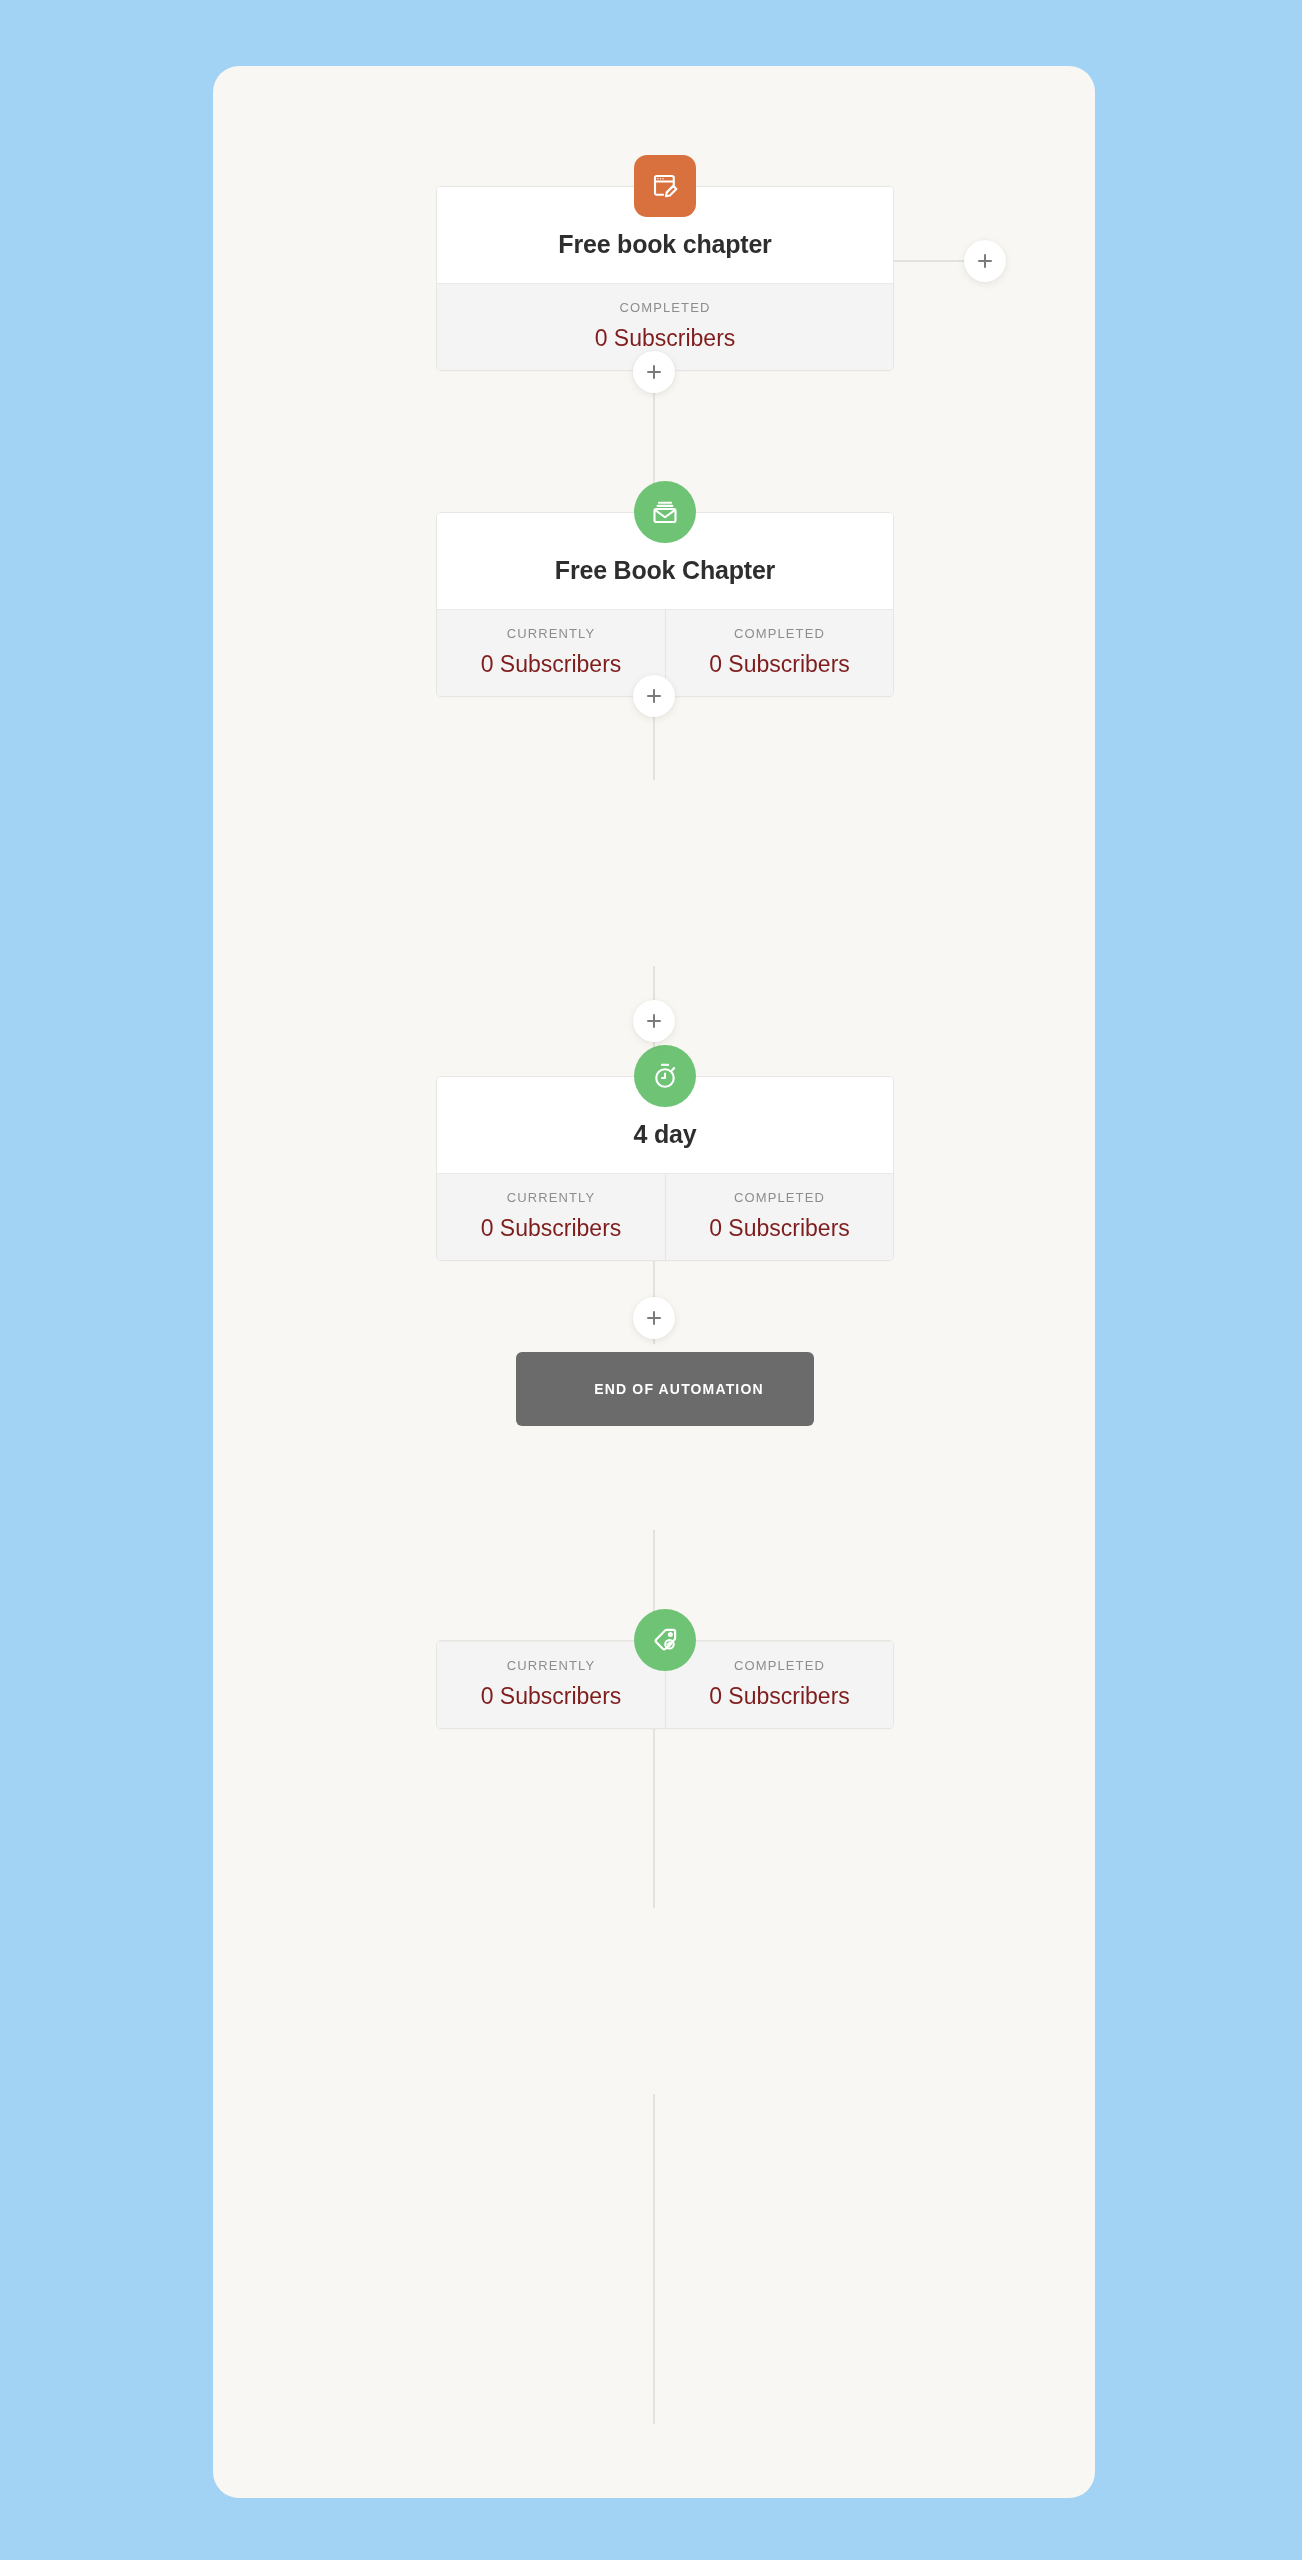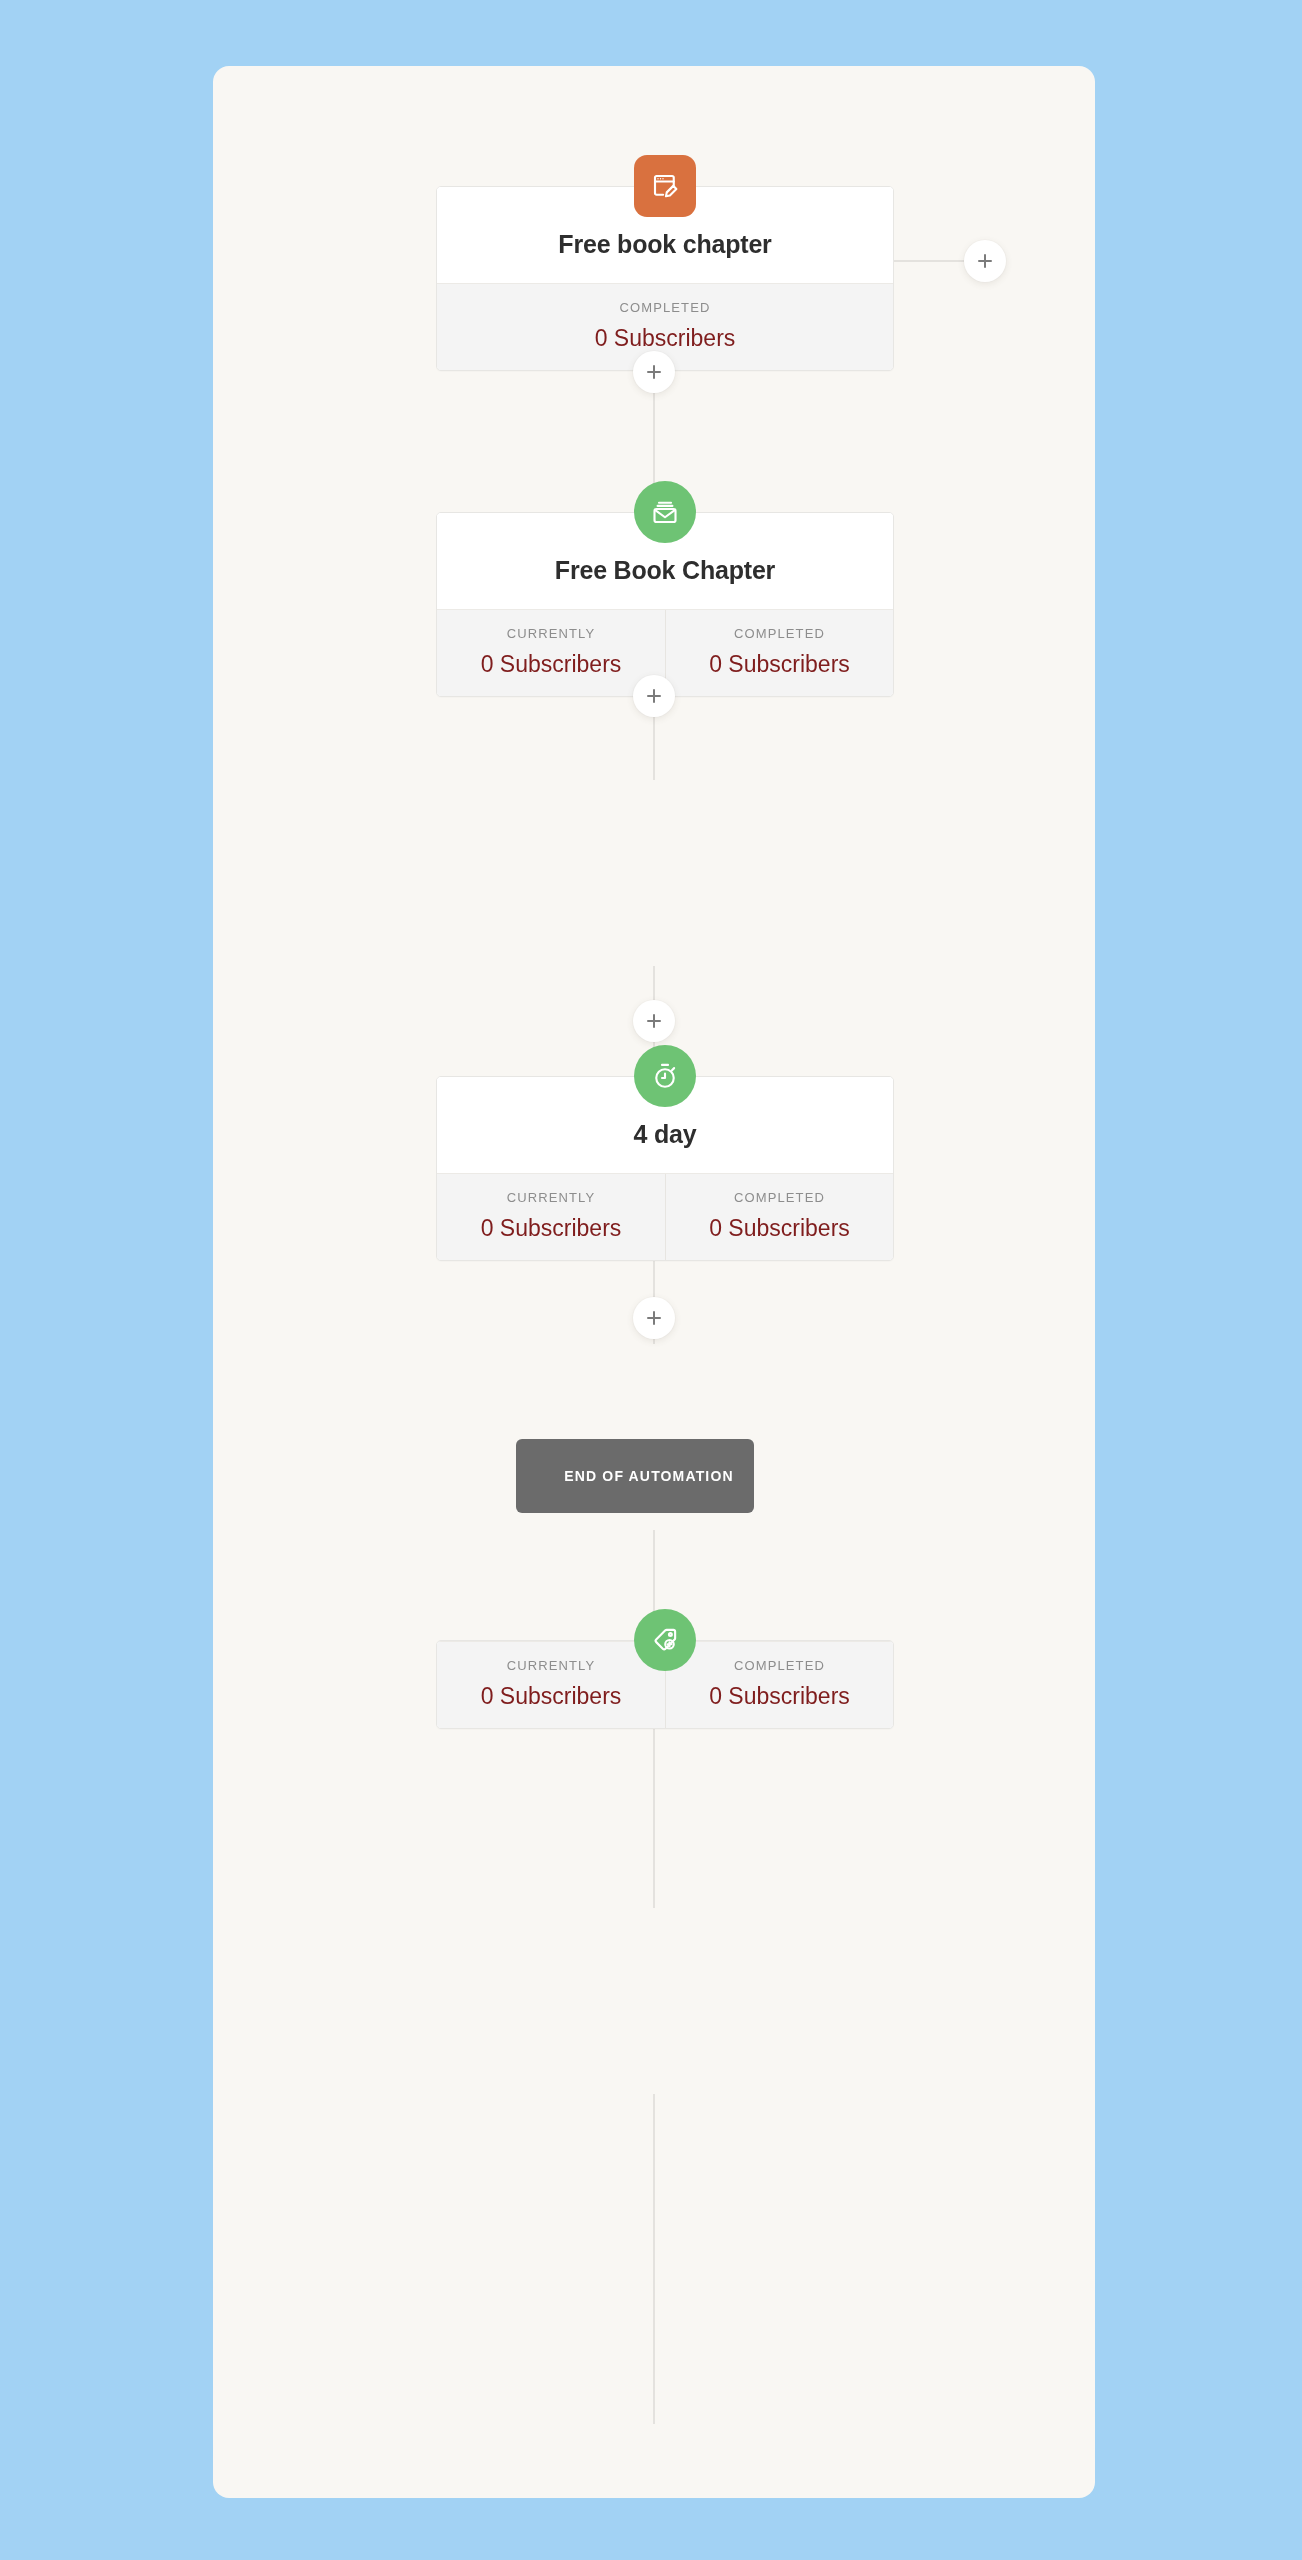--- a/index.html
+++ b/index.html
@@ -21,21 +21,21 @@
   }
 
   
   #canvas {
     position: absolute;
     left: 213px;
     top: 66px;
     width: 882px;
     height: 2432px;
     background: #f9f7f3;
-    border-radius: 16px;
+    border-radius: 26px;
     overflow: hidden;
   }
 
   
   .flow {
     position: absolute;
     left: 0; top: 0;
     width: 882px;
     height: 2432px;
   }
@@ -322,20 +322,20 @@
               <span class="stat-value">0 Subscribers</span>
             </div>
           </div>
         </div>
       </div>
 
       <div class="plus-btn" style="left:420px; top:1231px;">
         <span class="glyph"></span>
       </div>
 
-      <div class="end-btn" style="left:303px; top:1373px; width:238px; height:74px;padding-left:28px;">
+      <div class="end-btn" style="left:303px; top:1286px; width:298px; height:74px;padding-left:28px;">
         <span>END OF AUTOMATION</span>
       </div>
 
     </div>
   </div>
 
 </div>
 
 </body></html>

